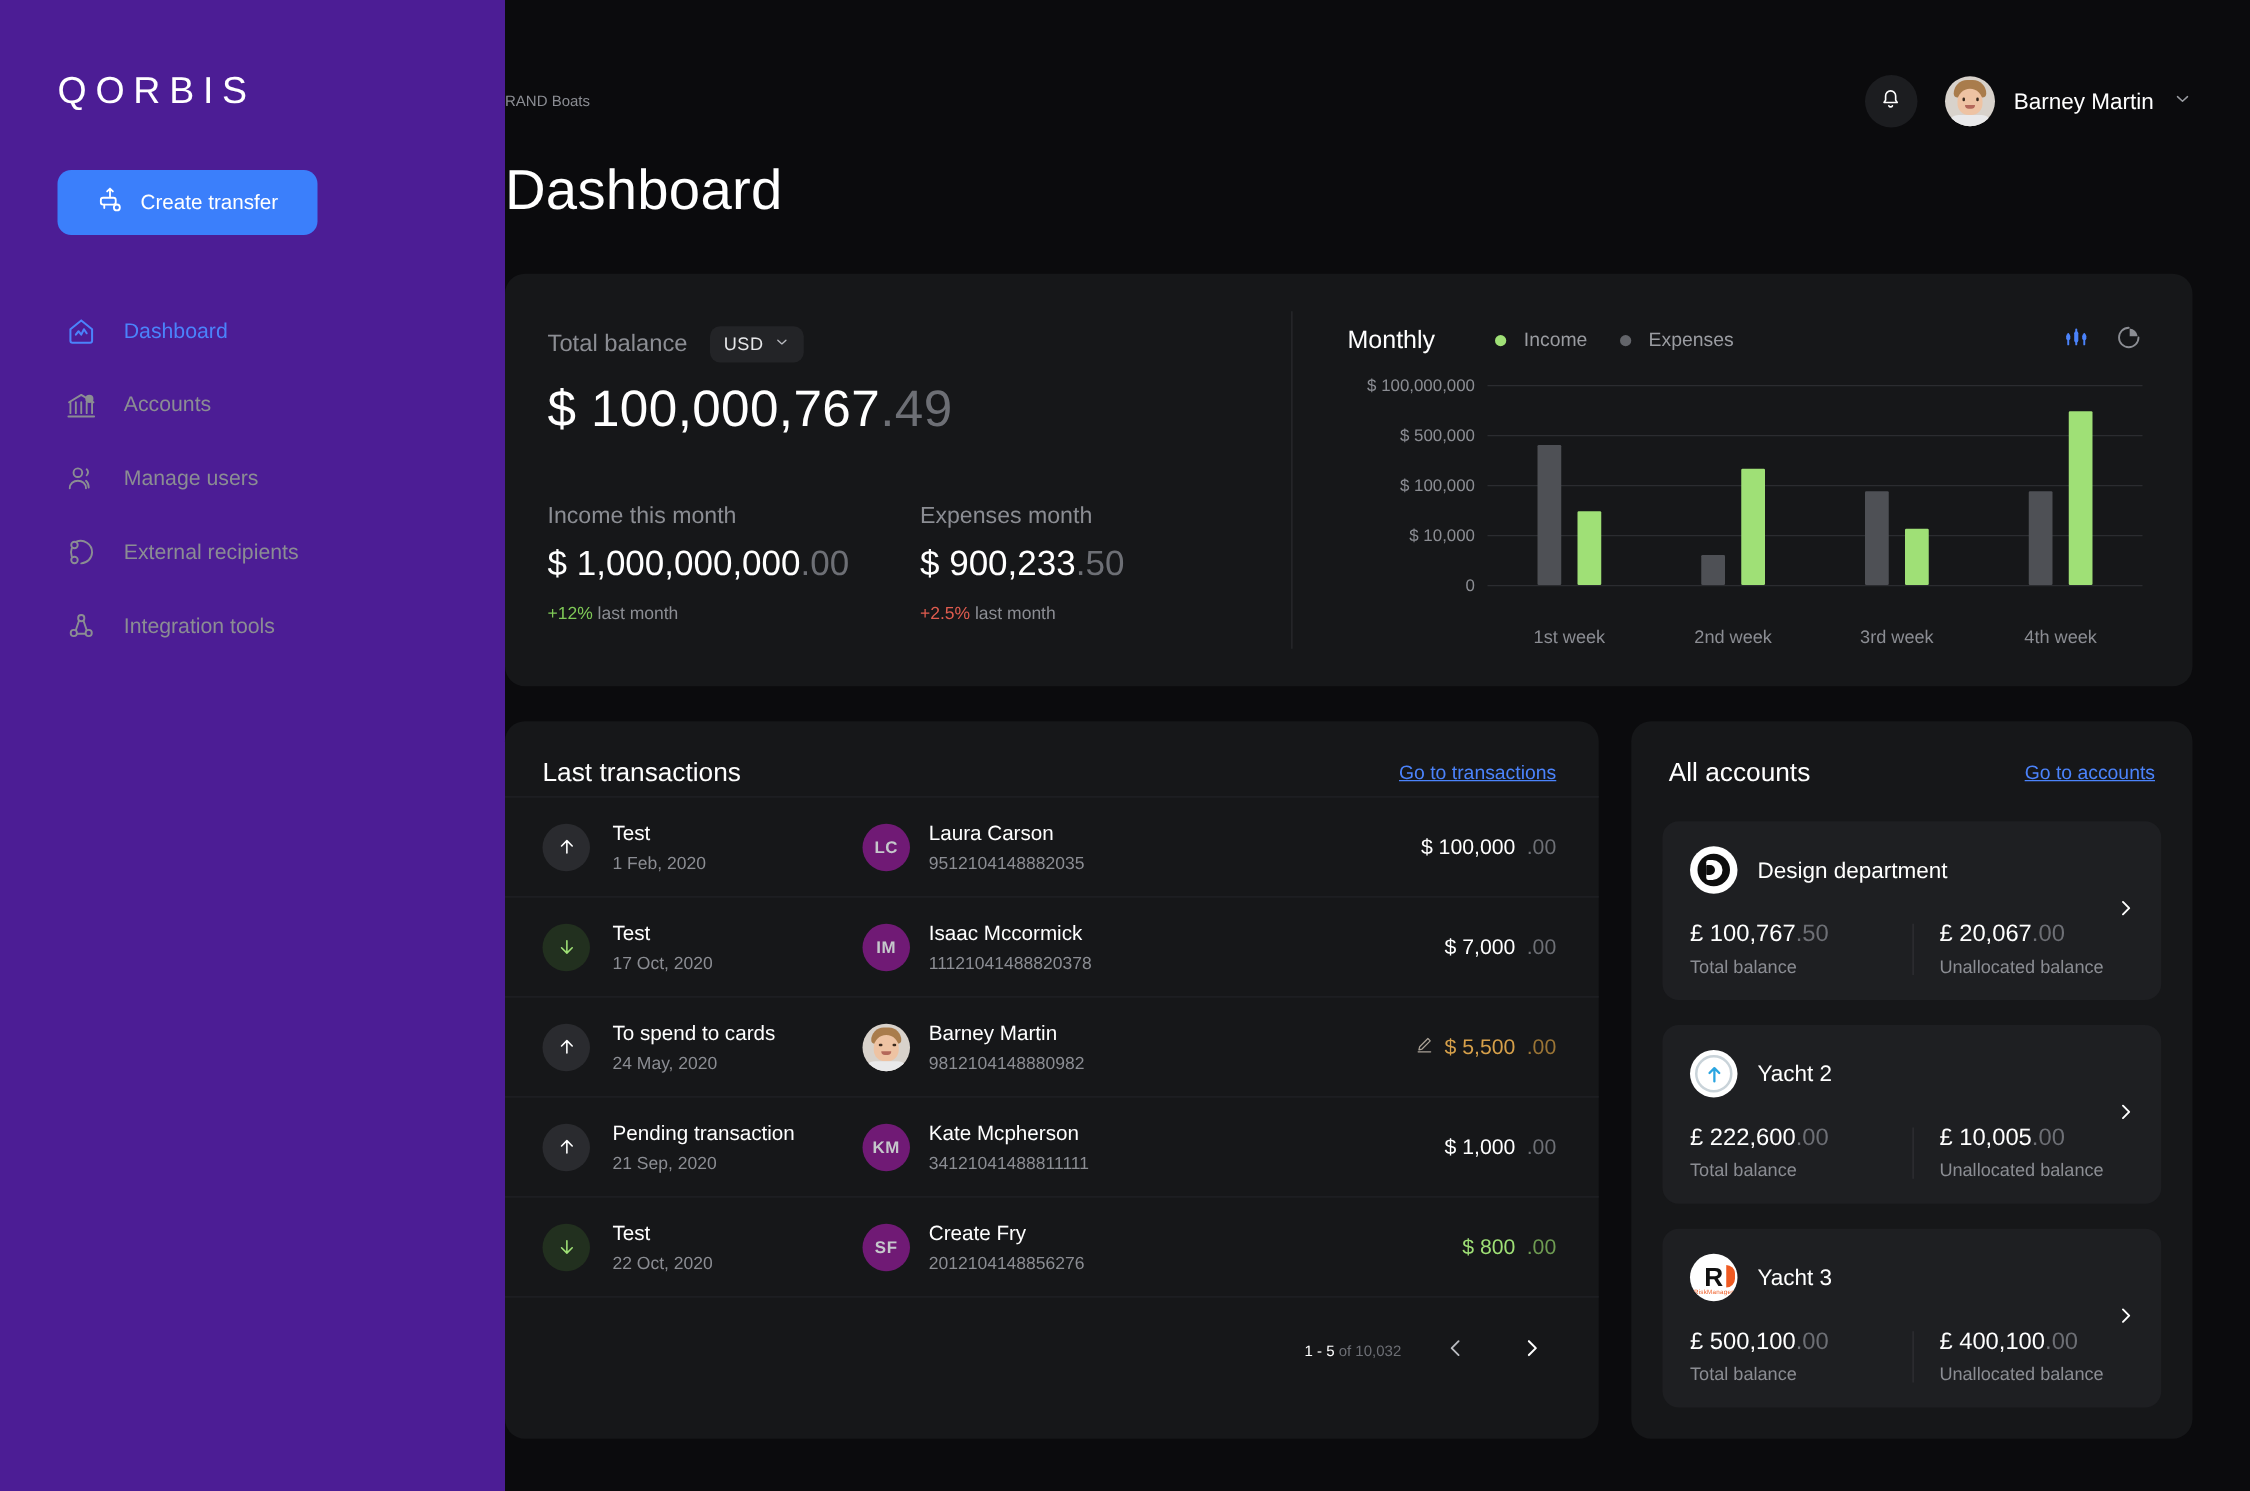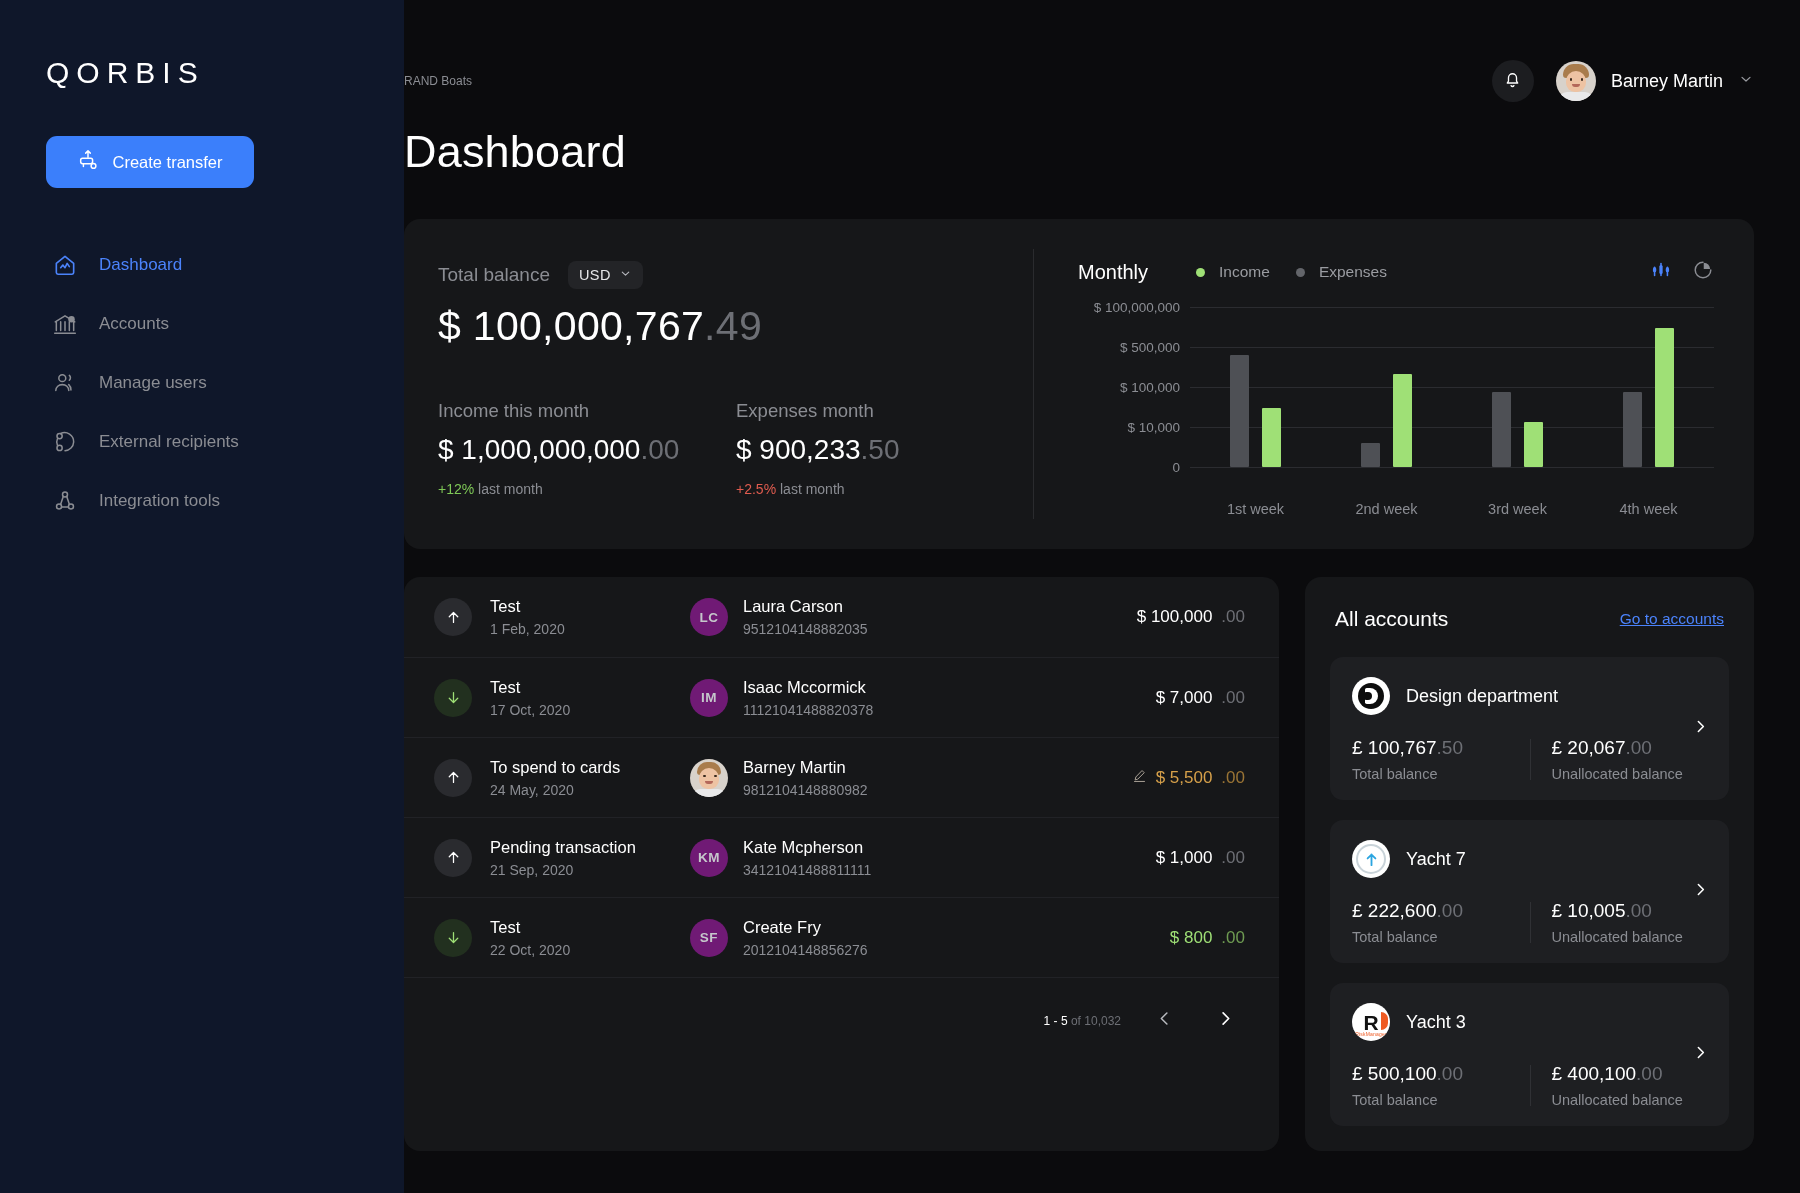--- a/index.html
+++ b/index.html
@@ -6,21 +6,21 @@
   html, body {
     width: 1800px; height: 1193px;
     background: #0b0b0d;
     font-family: "Liberation Sans", sans-serif;
     overflow: hidden;
     -webkit-font-smoothing: antialiased;
   }
   .app { display: flex; width: 1800px; height: 1193px; }
 
   
-  .sidebar { width: 404px; flex: 0 0 404px; padding: 56px 0 0 46px; background: #0f172a; }
+  .sidebar { width: 404px; flex: 0 0 404px; padding: 56px 0 0 46px; background: #4c1d95; }
   .logo { font-size: 30px; letter-spacing: 7px; color: #ffffff; font-weight: 400; display: flex; align-items: center; gap: 0; }
   .create-btn {
     margin-top: 46px; width: 208px; height: 52px; border-radius: 11px;
     background: #3b7ffb; color: #fff; border: none;
     display: flex; align-items: center; justify-content: center; gap: 13px;
     font-size: 16.5px; font-family: "Liberation Sans", sans-serif; cursor: pointer;
   }
   .nav { margin-top: 47px; display: flex; flex-direction: column; }
   .nav-item {
     display: flex; align-items: center; gap: 20px;
@@ -385,20 +385,24 @@
           <span class="x-lab">2nd week</span>
           <span class="x-lab">3rd week</span>
           <span class="x-lab">4th week</span>
         </div>
       </div>
     </section>
 
     <section class="bottom">
 
       <div class="card tx-card">
+        <div class="tx-head">
+          <span class="tx-title">Last transactions</span>
+          <a class="link">Go to transactions</a>
+        </div>
 
         <div class="tx-row">
           <span class="arrow-circle">
             <svg width="17" height="17" viewBox="0 0 24 24" fill="none" stroke="#ffffff" stroke-width="1.8" stroke-linecap="round" stroke-linejoin="round">
                 <path d="M12 19V5M6 11l6-6 6 6"></path>
               </svg>
           </span>
           <span class="tx-info">
             <span class="tx-name">Test</span>
             <span class="tx-date" style="display:block">1 Feb, 2020</span>
@@ -573,21 +577,21 @@
 
         <div class="acc-item">
           <div class="acc-top">
             <span class="acc-logo lg-y2">
               <span class="ring">
                 <svg width="17" height="17" viewBox="0 0 24 24" fill="none" stroke="#2ba5e0" stroke-width="2.6" stroke-linecap="round" stroke-linejoin="round">
                     <path d="M12 20V5M6.5 10.5 12 5l5.5 5.5"></path>
                   </svg>
               </span>
             </span>
-            <span class="acc-name">Yacht 7</span>
+            <span class="acc-name">Yacht 2</span>
           </div>
           <div class="acc-bals">
             <div class="acc-bal-col">
               <div class="acc-bal"><span>£ 222,600</span><span class="dim">.00</span></div>
               <div class="acc-bal-lbl">Total balance</div>
             </div>
             <div class="acc-bal-col second">
               <div class="acc-bal"><span>£ 10,005</span><span class="dim">.00</span></div>
               <div class="acc-bal-lbl">Unallocated balance</div>
             </div>

